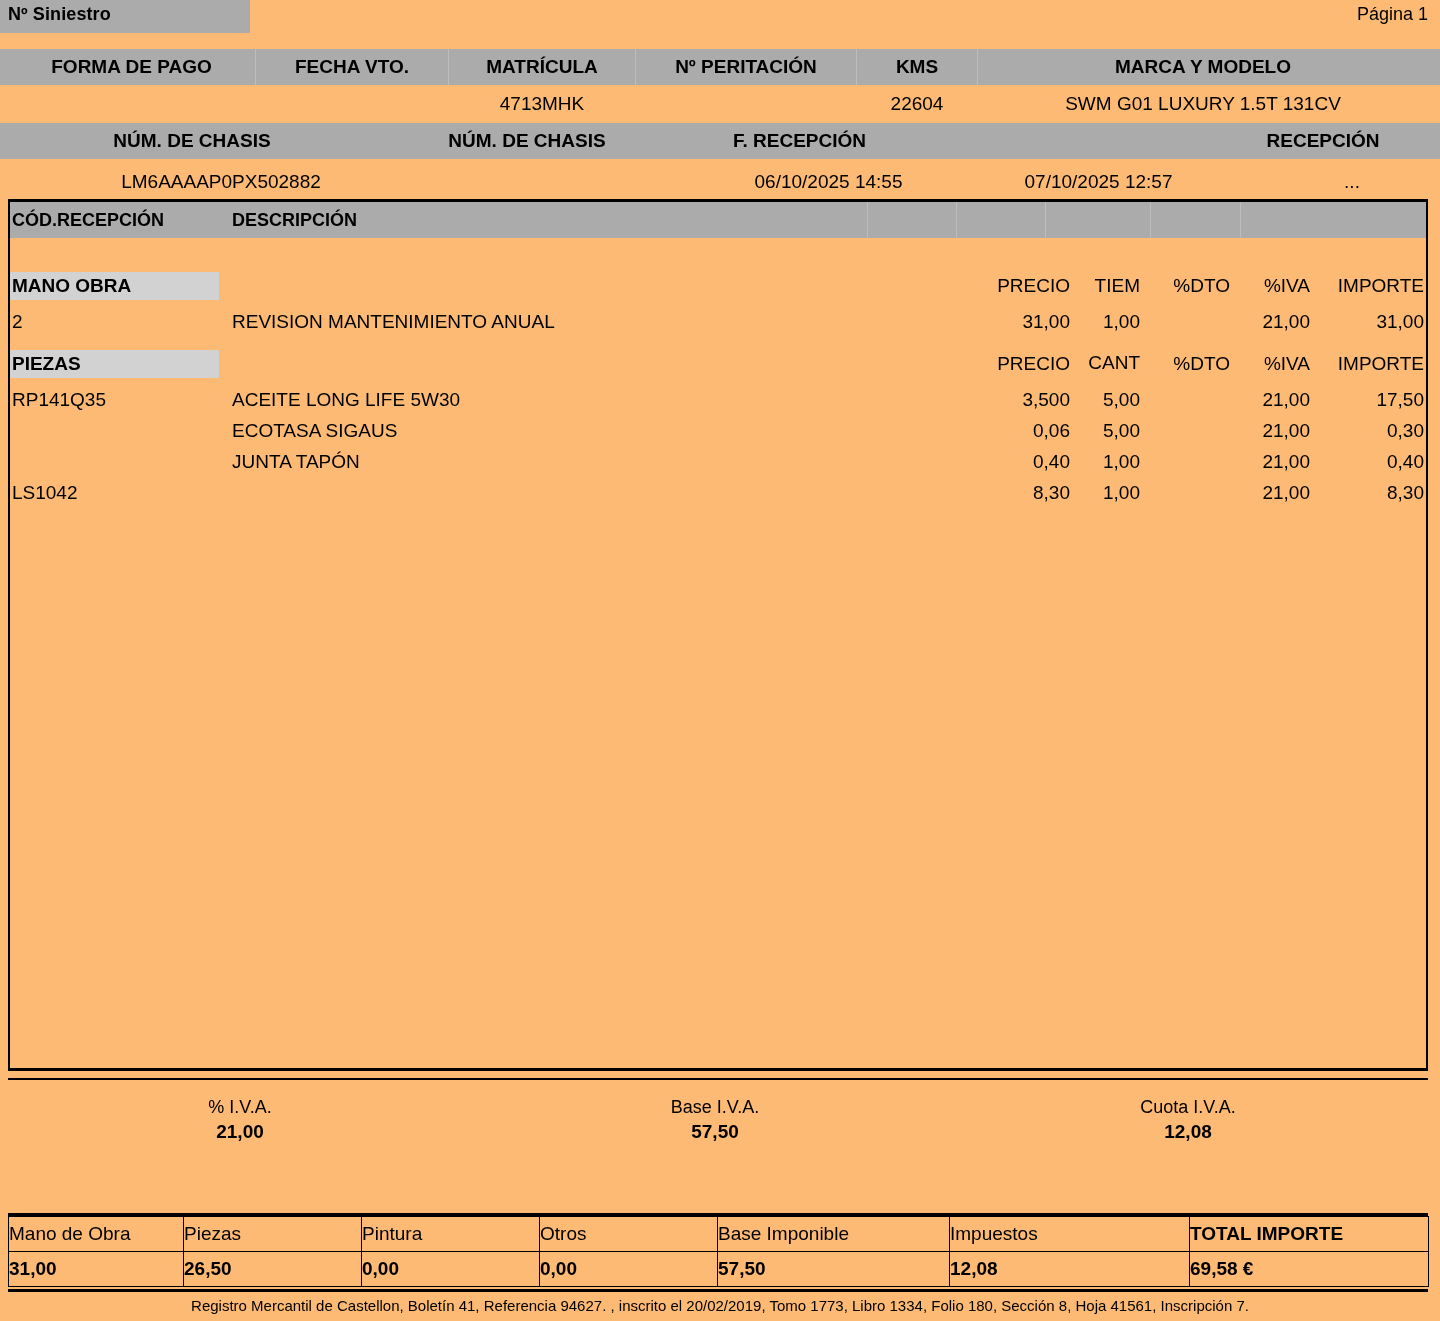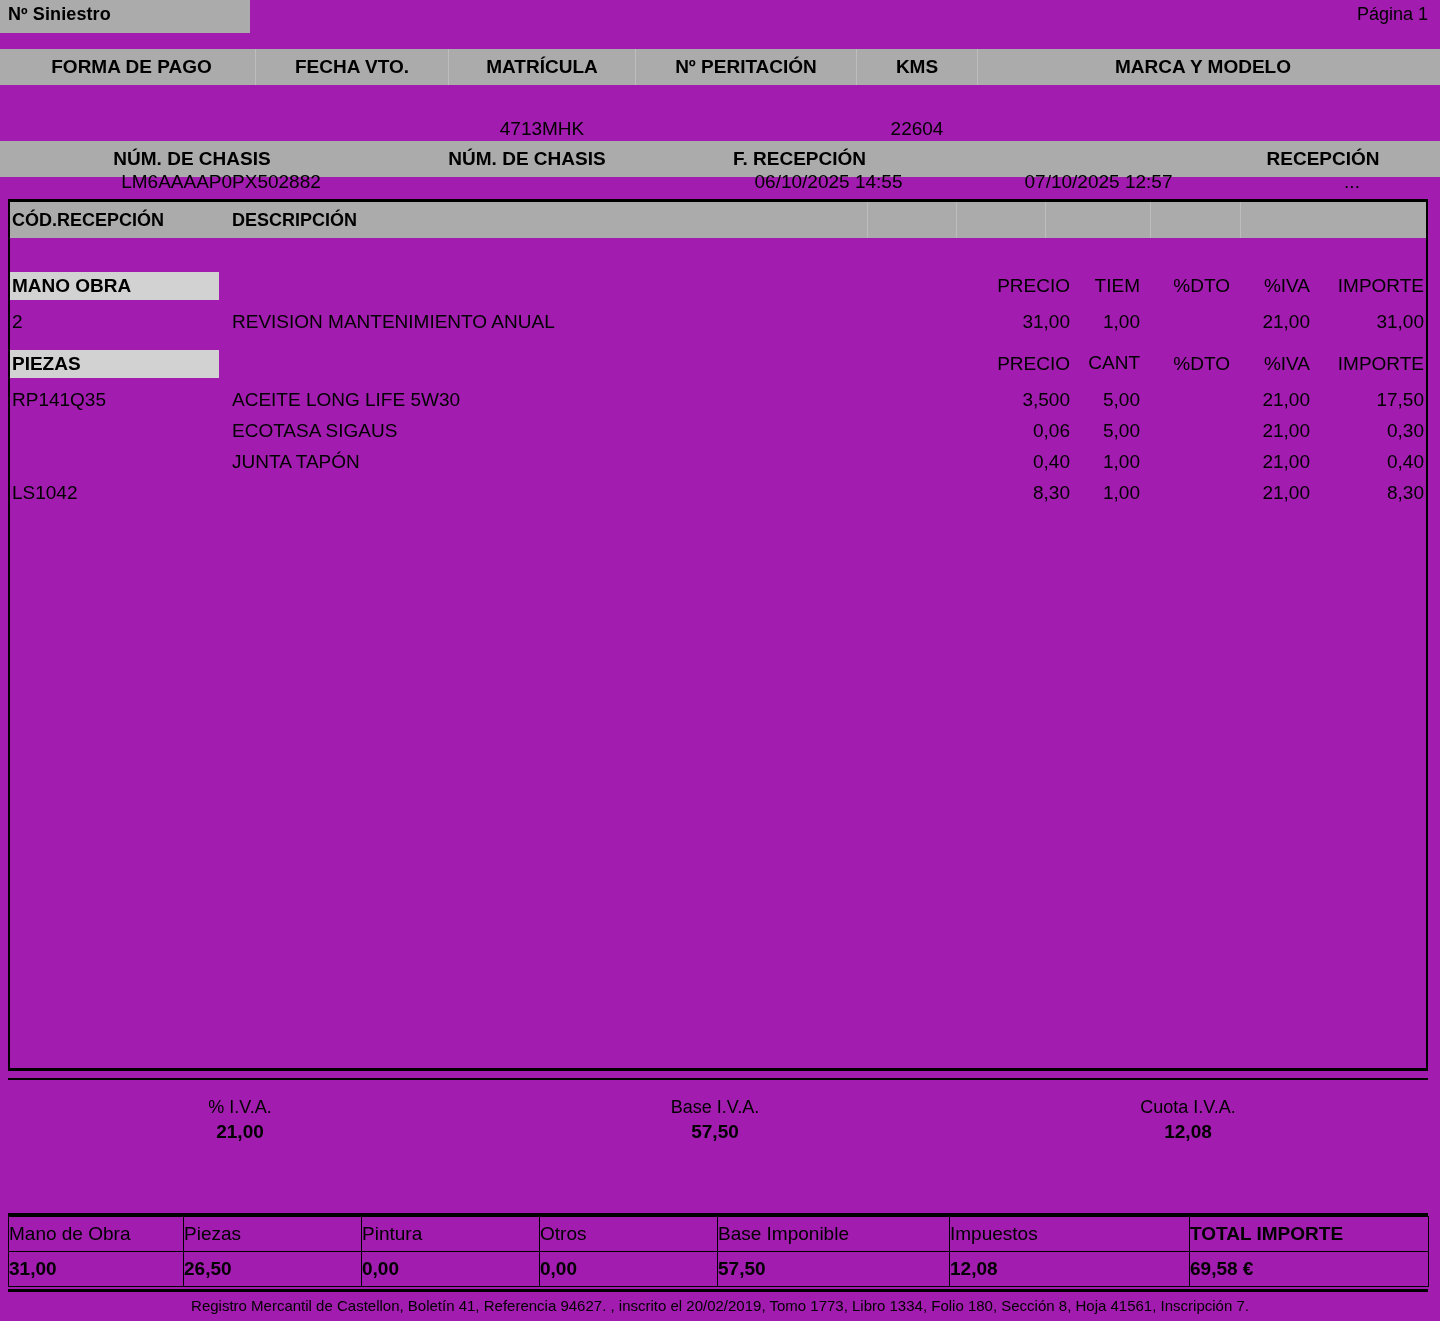--- a/index.html
+++ b/index.html
@@ -10,21 +10,21 @@
   body {
     font-family: "Liberation Sans", sans-serif;
     color: #000000;
     -webkit-font-smoothing: none;
   }
   #page {
     position: relative;
     width: 1440px;
     height: 1321px;
     overflow: hidden;
-    background: #a21caf;
+    background: #fdba74;
   }
 
   
   .siniestro-box {
     position: absolute;
     left: 0; top: 0;
     width: 250px; height: 33px;
     background: #ababab;
   }
   .siniestro-label {
@@ -43,42 +43,42 @@
 
   
   .band {
     position: absolute;
     left: 0;
     width: 1440px;
     background: #ababab;
     height: 36px;
   }
   .band-1 { top: 49px; }
-  .band-2 { top: 141px; }
+  .band-2 { top: 123px; }
 
   .band .cell {
     position: absolute;
     top: 0;
     height: 36px;
     line-height: 36px;
     font-size: 19px;
     font-weight: bold;
     text-align: center;
     white-space: nowrap;
   }
   .band .divider {
     position: absolute;
     top: 0;
     width: 1px;
     height: 36px;
     background: #bdbdbd;
   }
 
   .datarow { position: absolute; left: 0; width: 1440px; height: 32px; }
-  .datarow-1 { top: 88px; margin-top: 25px; }
+  .datarow-1 { top: 88px; }
   .datarow-2 { top: 166px; margin-left: 29px; }
   .datarow .cell {
     position: absolute;
     top: 0;
     height: 32px;
     line-height: 32px;
     font-size: 19px;
     text-align: center;
     white-space: nowrap;
   }
@@ -236,20 +236,21 @@
     <div class="cell" style="left:857px; width:120px;">KMS</div>
     <div class="cell" style="left:978px; width:450px;">MARCA Y MODELO</div>
   </div>
 
   <div class="datarow datarow-1">
     <div class="cell" style="left:8px; width:247px;"></div>
     <div class="cell" style="left:256px; width:192px;"></div>
     <div class="cell" style="left:449px; width:186px;">4713MHK</div>
     <div class="cell" style="left:636px; width:220px;"></div>
     <div class="cell" style="left:857px; width:120px;">22604</div>
+    <div class="cell" style="left:978px; width:450px;">SWM G01 LUXURY 1.5T 131CV</div>
   </div>
 
   <div class="band band-2">
     <div class="cell" style="left:8px; width:368px;">NÚM. DE CHASIS</div>
     <div class="cell" style="left:377px; width:300px;">NÚM. DE CHASIS</div>
     <div class="cell" style="left:678px; width:243px;">F. RECEPCIÓN</div>
     <div class="cell" style="left:1218px; width:210px;">RECEPCIÓN</div>
   </div>
 
   <div class="datarow datarow-2">

